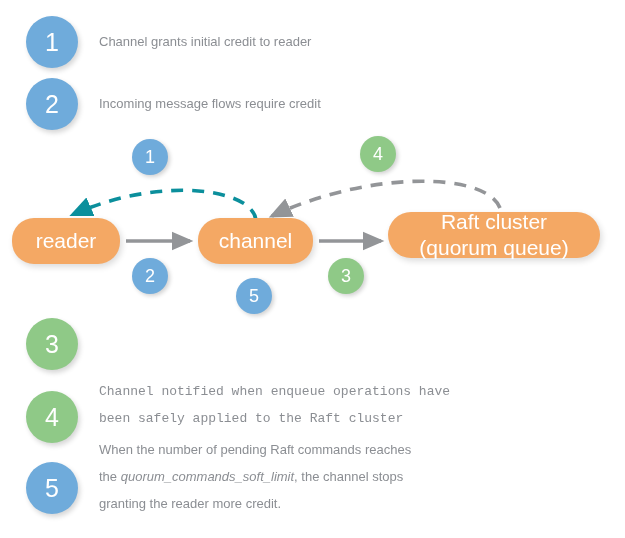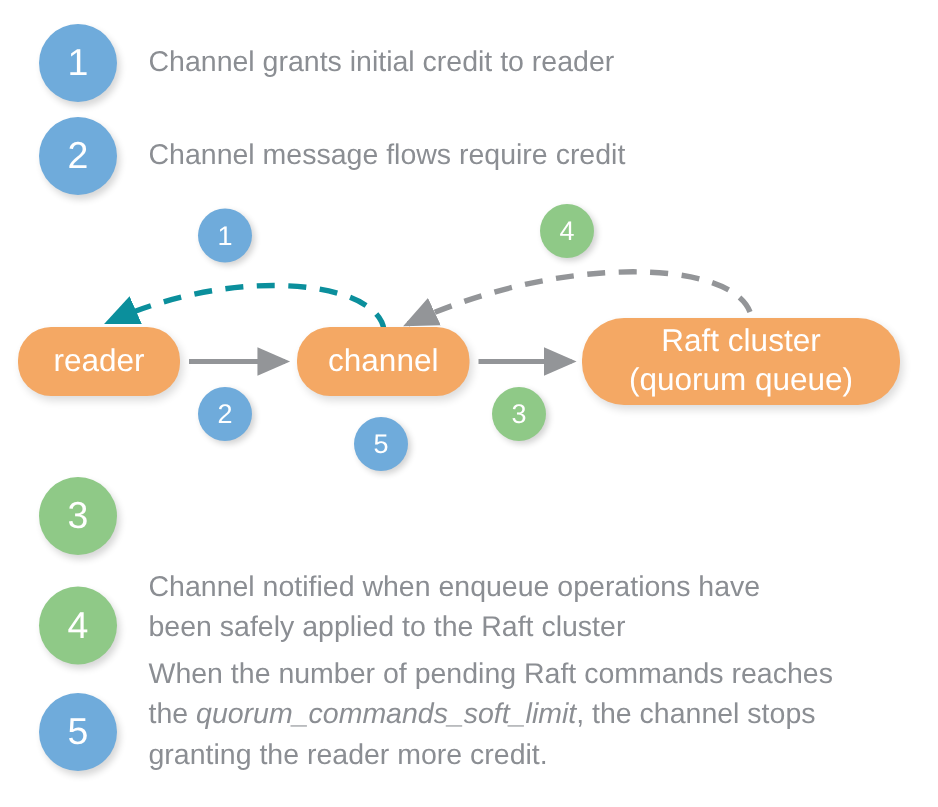--- a/index.html
+++ b/index.html
@@ -33,41 +33,41 @@
     text-align: center;
     box-shadow: 2px 3px 5px rgba(0,0,0,0.16);
     letter-spacing: 0;
     user-select: none;
   }
   .badge.blue  { background: #6fabdb; }
   .badge.green { background: #8fc987; }
 
   .legend-text {
     color: #8b8e93;
-    font-size: 19px;
+    font-size: 13px;
     line-height: 27px;
     margin-left: 21px;
     white-space: pre-wrap;
   }
   .legend-text i {
     font-style: italic;
     text-align: right;
   }
 
   
   .row-1 { top: 16px;  left: 26px; }
   .row-2 { top: 78px;  left: 26px; }
   .row-3 { top: 318px; left: 26px; }
   .row-4 { top: 378px; left: 26px; }
   .row-5 { top: 440px; left: 26px; }
 
   .row-1 .legend-text { padding-top: 12px; }
   .row-2 .legend-text { padding-top: 12px; }
   .row-3 .legend-text { padding-top: 12px; }
-  .row-4 .legend-text { padding-top: 0px; }
+  .row-4 .legend-text { padding-top: 0px; font-family: Liberation Mono, monospace; }
   .row-5 .legend-text { padding-top: -2px; margin-top: -4px; }
 
   .row-4 .badge { margin-top: 13px; }
   .row-5 .badge { margin-top: 22px; }
 
   
   #diagram {
     position: absolute;
     left: 0;
     top: 130px;
@@ -89,21 +89,21 @@
     line-height: 26px;
     user-select: none;
   }
   #node-reader {
     left: 12px;  top: 88px;  width: 108px; height: 46px;
   }
   #node-channel {
     left: 198px; top: 88px;  width: 115px; height: 46px;
   }
   #node-raft {
-    left: 388px; top: 82px;  width: 212px; height: 58px;
+    left: 388px; top: 82px;  width: 212px; height: 46px;
     border-radius: 28px;
   }
 
   .mini-badge {
     position: absolute;
     width: 36px;
     height: 36px;
     border-radius: 50%;
     color: #ffffff;
     font-size: 18px;
@@ -131,21 +131,21 @@
 </head>
 <body>
 
 <div class="legend-row row-1">
   <div class="badge blue">1</div>
   <div class="legend-text">Channel grants initial credit to reader</div>
 </div>
 
 <div class="legend-row row-2">
   <div class="badge blue">2</div>
-  <div class="legend-text">Channel message flows require credit</div>
+  <div class="legend-text">Incoming message flows require credit</div>
 </div>
 
 <div id="diagram">
 
   <svg id="arrows" viewBox="0 0 625 190">
     <defs>
       <marker id="head-gray" markerWidth="7" markerHeight="7" refX="5.4" refY="3.1" orient="auto">
         <path d="M0,0.3 L6.4,3.1 L0,5.9 Z" fill="#939598"></path>
       </marker>
       <marker id="head-gray-b" markerWidth="7" markerHeight="7" refX="5.4" refY="3.1" orient="auto">

